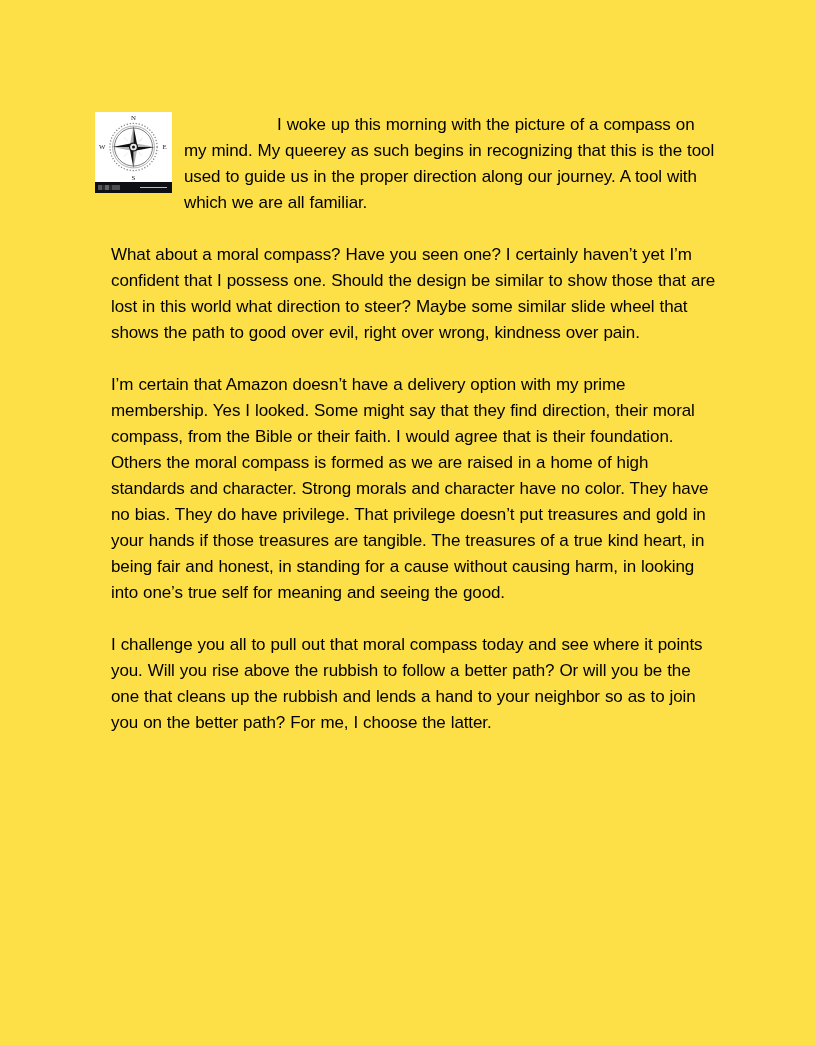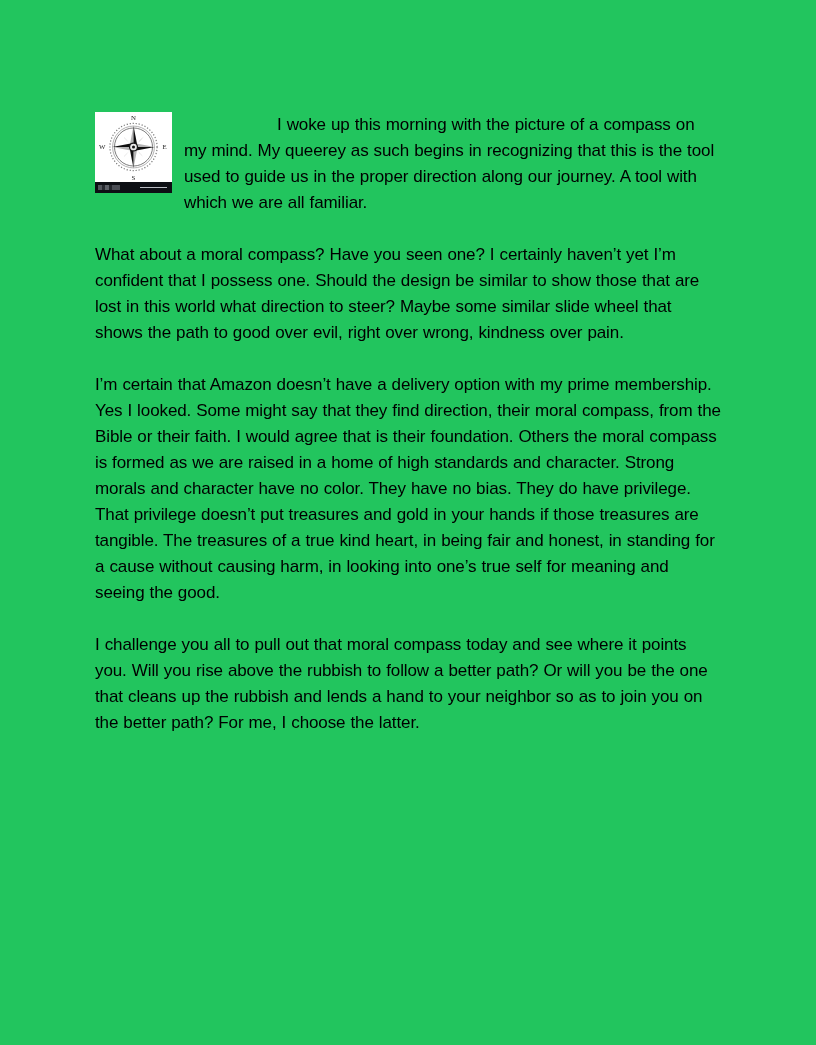--- a/index.html
+++ b/index.html
@@ -5,21 +5,21 @@
 <style>
   html, body {
     margin: 0;
     padding: 0;
     background: #ffffff;
   }
   .page {
     position: relative;
     width: 816px;
     height: 1045px;
-    background: #22c55e;
+    background: #fde047;
     overflow: hidden;
     font-family: "Liberation Sans", sans-serif;
   }
   .doc-body {
     position: absolute;
     left: 95px;
     top: 112px;
     width: 626px;
   }
 
@@ -71,20 +71,21 @@
     margin: 0;
     font-size: 17px;
     line-height: 26px;
     color: #000000;
     letter-spacing: -0.1px;
     word-spacing: 0.4px;
     text-align: left;
   }
   p.para + p.para {
     margin-top: 26px;
+    margin-left: 16px;
   }
   .indent-lead {
     display: inline-block;
     width: 93px;
   }
 </style>
 </head>
 <body>
 
 <div class="page">

